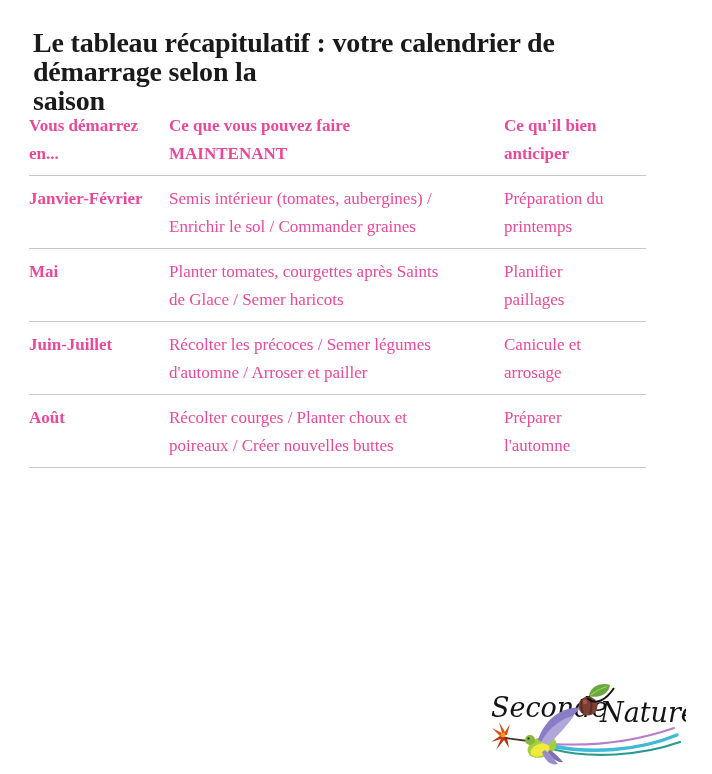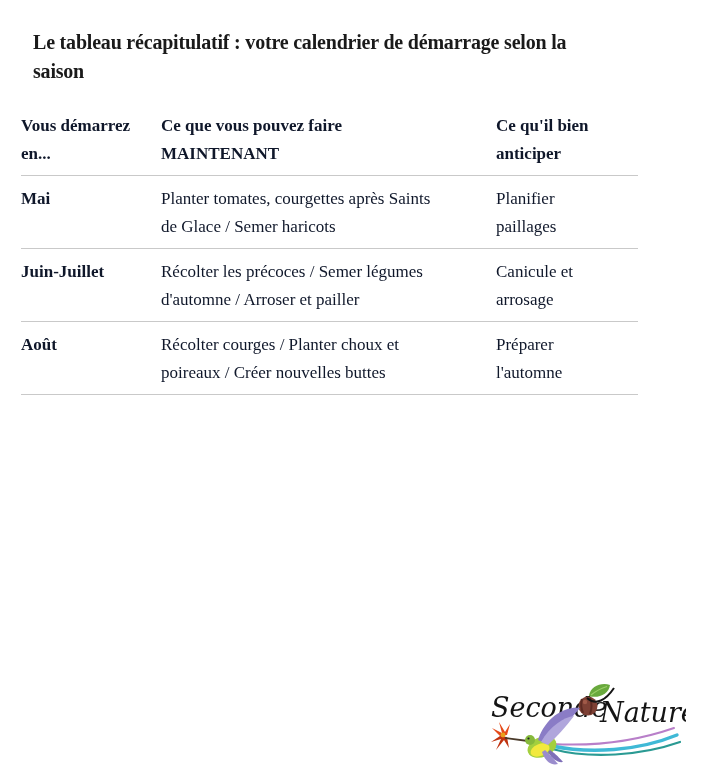--- a/index.html
+++ b/index.html
@@ -8,29 +8,29 @@
     width:712px; height:774px;
     font-family:"Liberation Serif", serif;
     color:#1f1f1f;
     overflow:hidden;
     position:relative;
   }
   .page { position:relative; width:712px; height:774px; background:#ffffff; }
 
   .page-title {
     position:absolute; left:33px; top:28px; width:655px;
-    font-size:20px; font-weight:700; line-height:29px;
+    font-size:28px; font-weight:700; line-height:29px;
     letter-spacing:-0.2px; color:#1a1a1a;
     white-space:pre-line;
   }
 
   table.calendar {
-    position:absolute; left:21px; top:103px;
+    position:absolute; left:29px; top:103px;
     width:617px; border-collapse:collapse; table-layout:fixed;
-    font-size:17px; line-height:28px; color:#0f172a;
+    font-size:17px; line-height:28px; color:#ec4899;
   }
   .calendar th, .calendar td {
     vertical-align:top; text-align:left;
     padding:9px 4px 7px 0;
     border-bottom:1px solid #c9c9c9;
     white-space:pre-line;
     font-weight:400;
   }
   .calendar th { font-weight:700; }
   .calendar td.period { font-weight:700; }
@@ -63,20 +63,27 @@
       <tr>
         <th>Vous démarrez
 en...</th>
         <th>Ce que vous pouvez faire
 MAINTENANT</th>
         <th>Ce qu'il bien
 anticiper</th>
       </tr>
     </thead>
     <tbody>
+      <tr>
+        <td class="period">Janvier-Février</td>
+        <td>Semis intérieur (tomates, aubergines) /
+Enrichir le sol / Commander graines</td>
+        <td>Préparation du
+printemps</td>
+      </tr>
       <tr>
         <td class="period">Mai</td>
         <td>Planter tomates, courgettes après Saints
 de Glace / Semer haricots</td>
         <td>Planifier
 paillages</td>
       </tr>
       <tr>
         <td class="period">Juin-Juillet</td>
         <td>Récolter les précoces / Semer légumes

